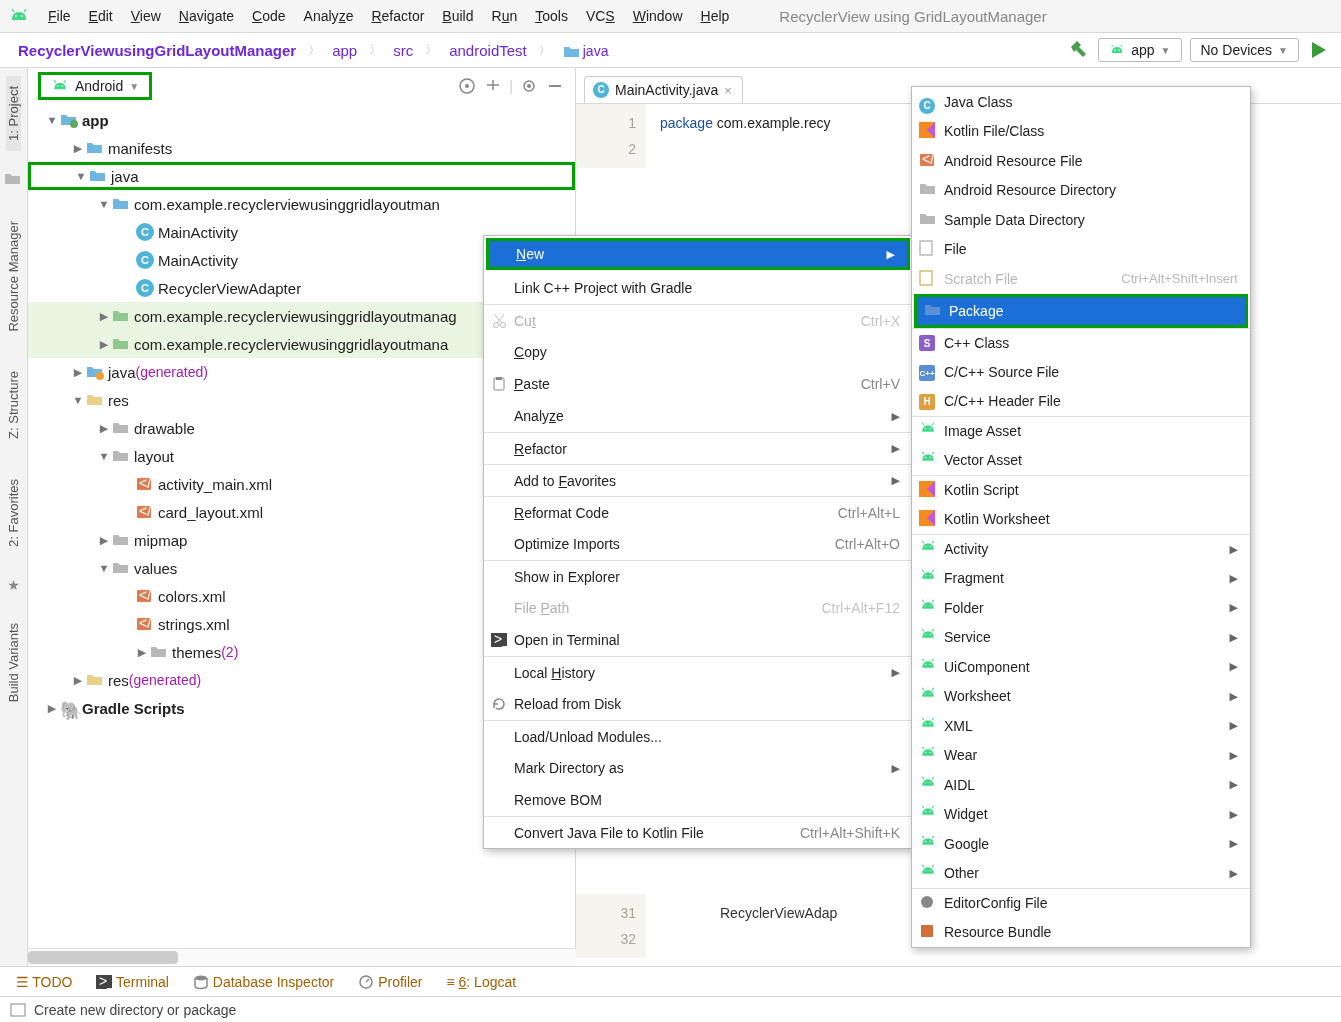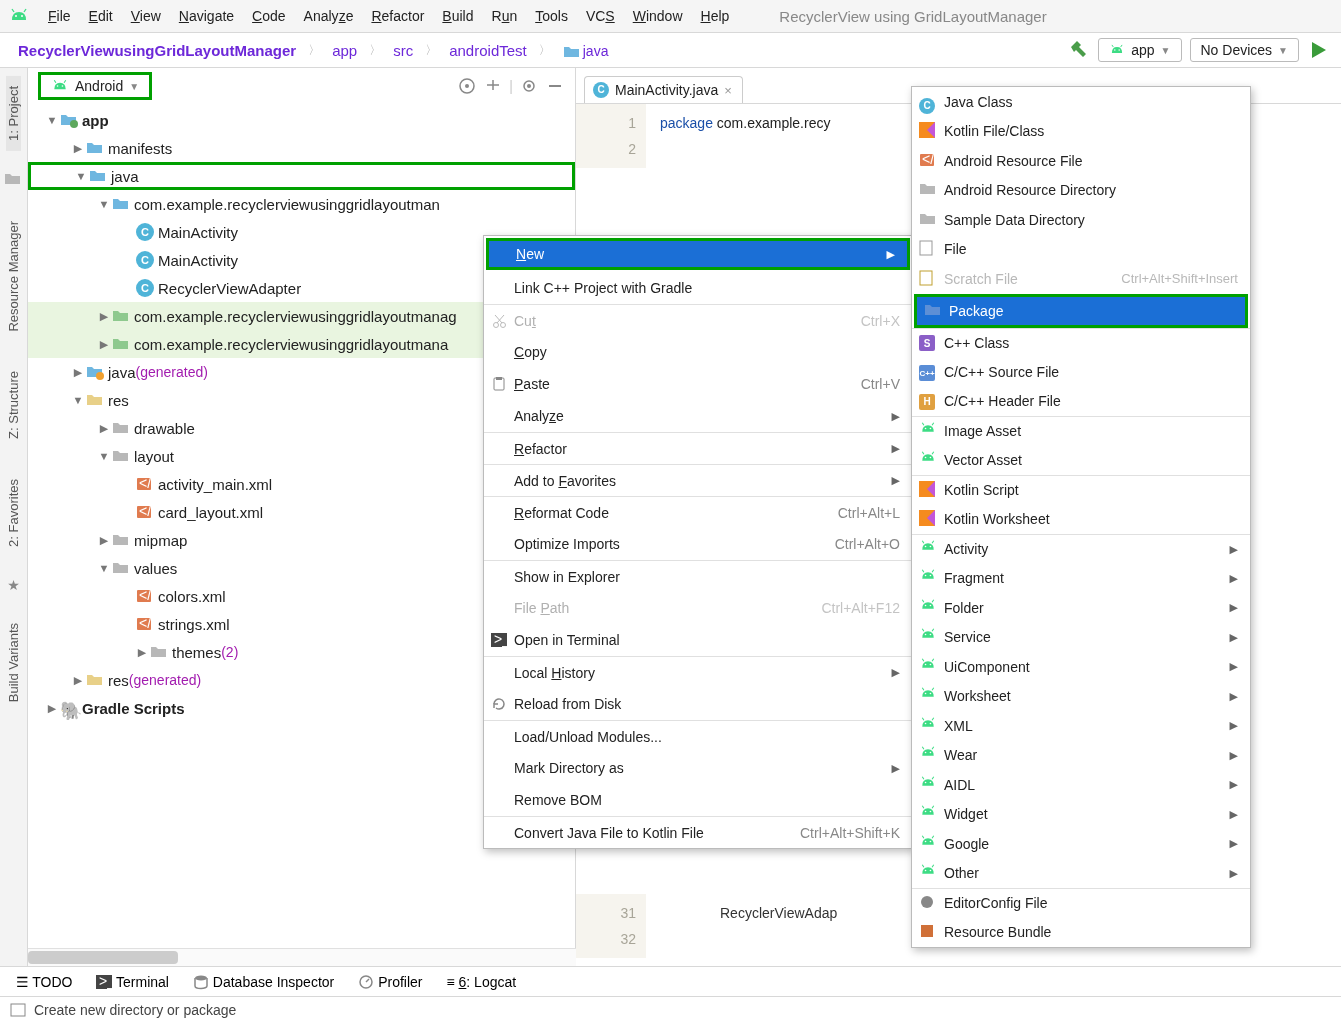--- a/index.html
+++ b/index.html
@@ -78,21 +78,21 @@
 .sub2 .row.sep { border-top:1px solid #e0e0e0;}
 .sub2 .row .li { position:absolute; left:7px; width:18px; height:18px;}
 .sub2 .row.hl { background:#1b6fd6; color:#fff;}
 .sub2 .row .sub { margin-left:auto; color:#666; font-size:11px;}
 .sub2 .row.sc-hint { color:#b8b8b8;}
 .sub2 .row .sc { margin-left:auto; color:#b8b8b8; font-size:13px;}
 .sub2 .pkg-wrap { border:3px solid #00a000; margin:0 2px; }
 .sub2 .pkg-wrap .row { height:28px;}
 
 
-.bottombar { height:30px; border-top:1px solid #d8d8d8; display:flex; align-items:center; gap:24px; padding:0 16px; font-size:14px; color:#000000; background:#fff;}
+.bottombar { height:30px; border-top:1px solid #d8d8d8; display:flex; align-items:center; gap:24px; padding:0 16px; font-size:14px; color:#a16207; background:#fff;}
 .statusbar { height:26px; border-top:1px solid #d8d8d8; display:flex; align-items:center; padding:0 10px; gap:8px; font-size:14px; color:#444; background:#fff;}
 
 
 svg { display:block;}
 </style>
 </head>
 <body>
 
 <svg width="0" height="0" style="position:absolute">
  <defs>

